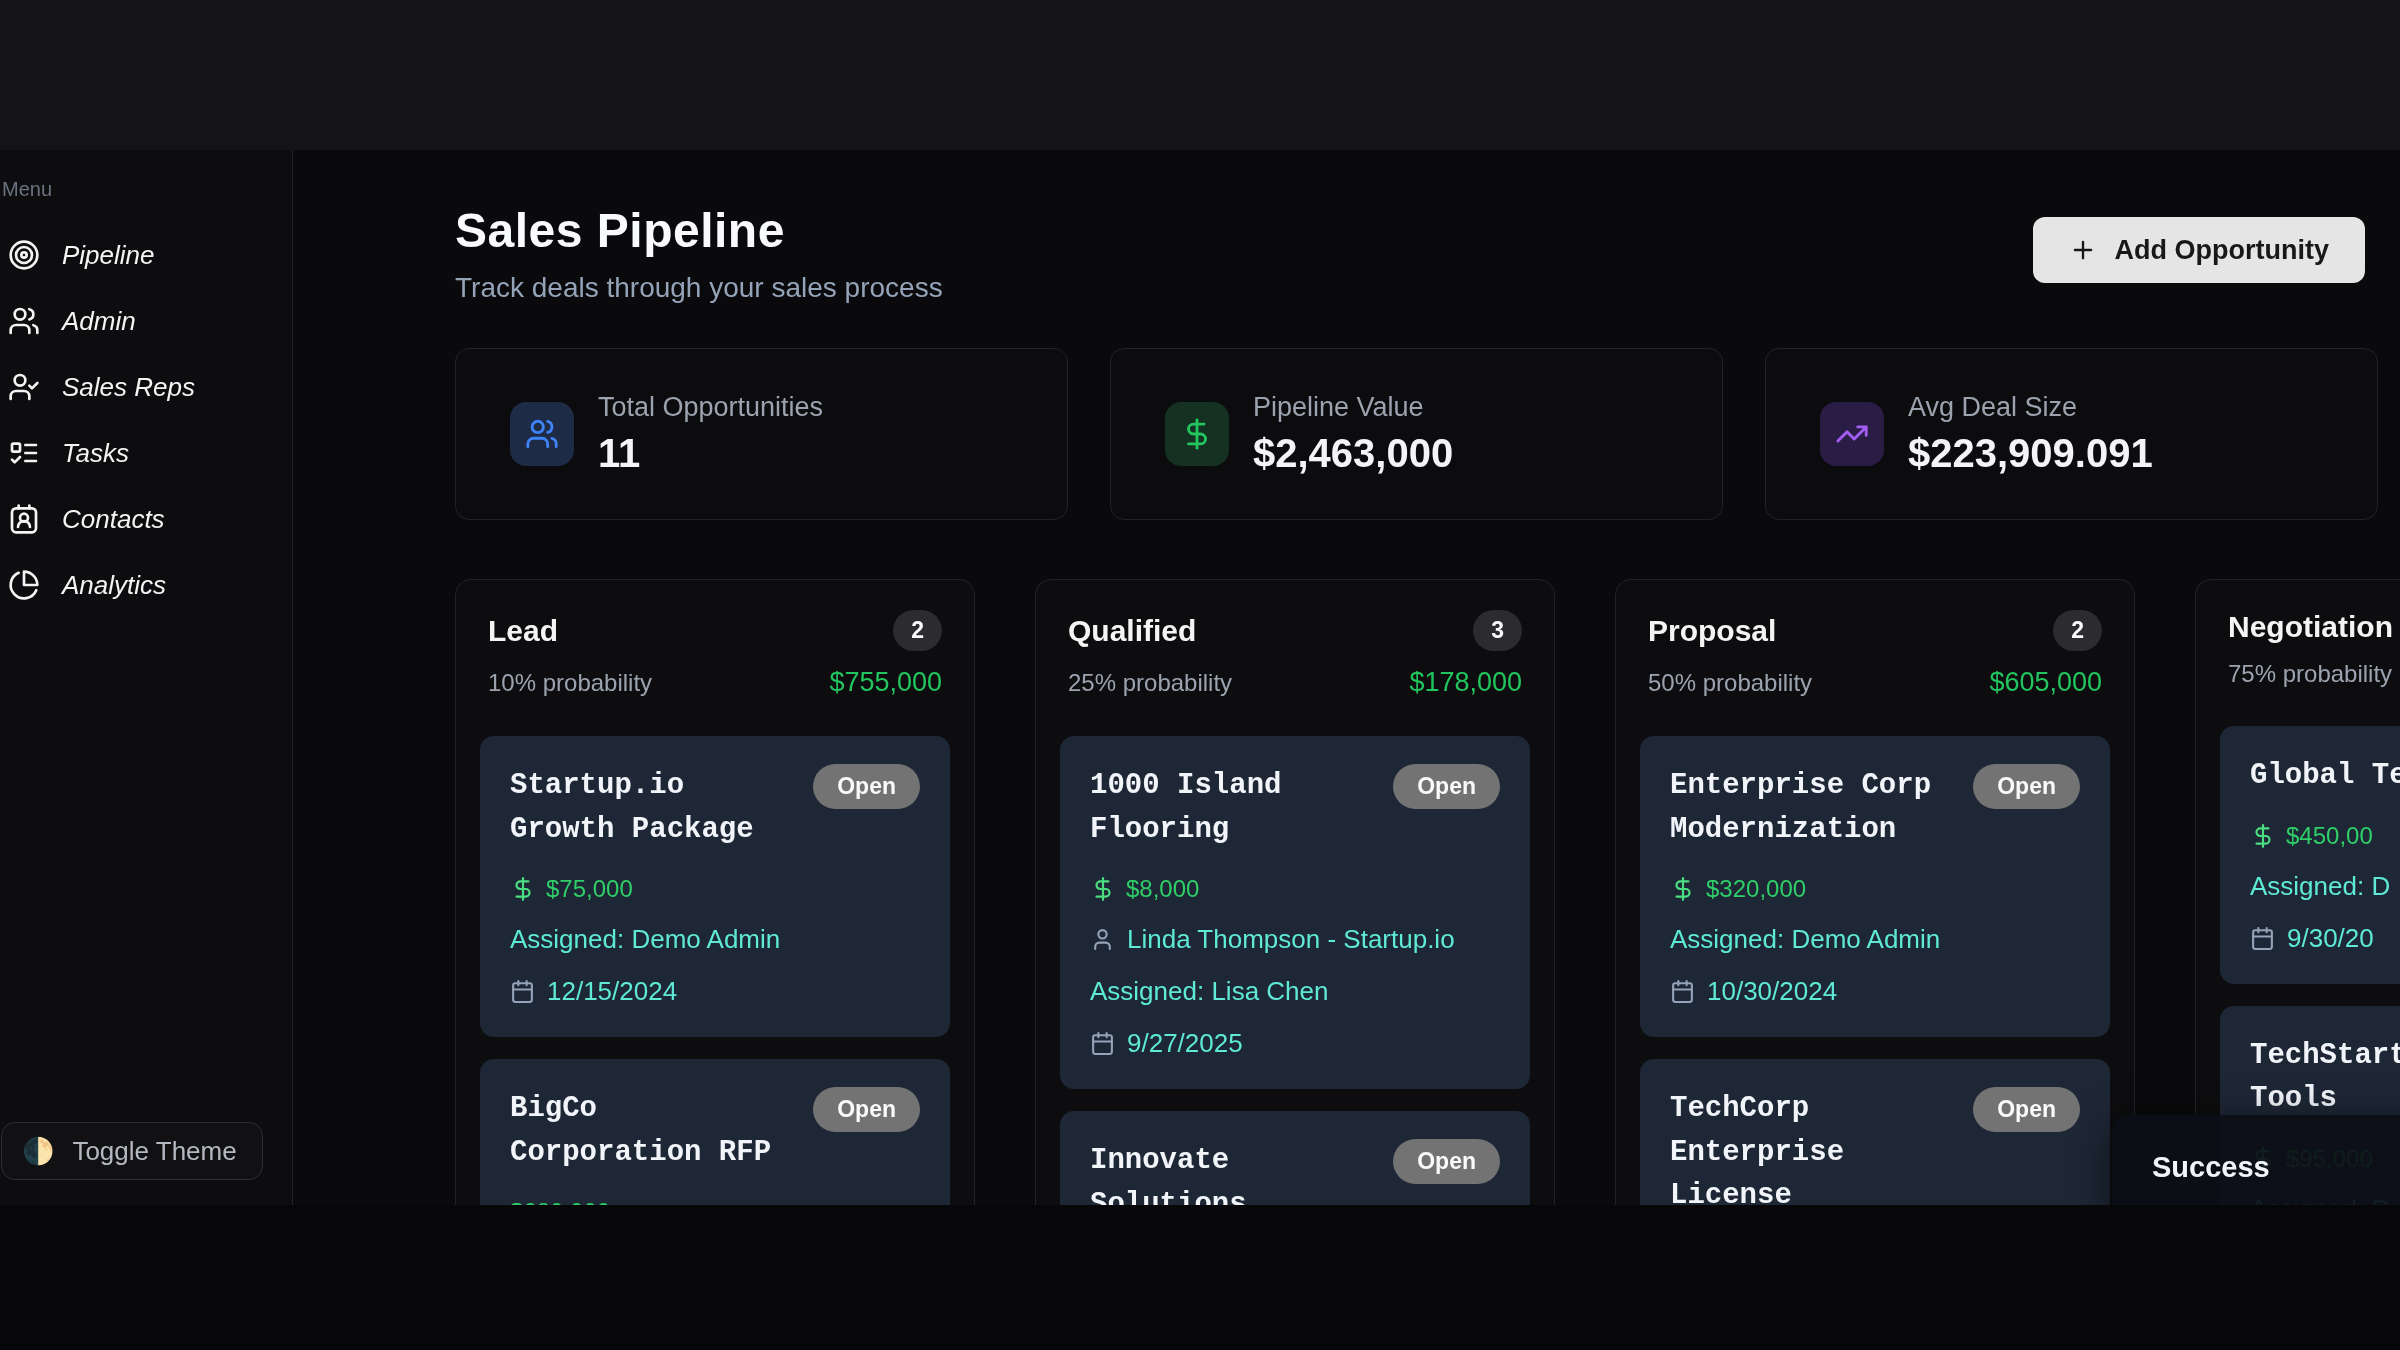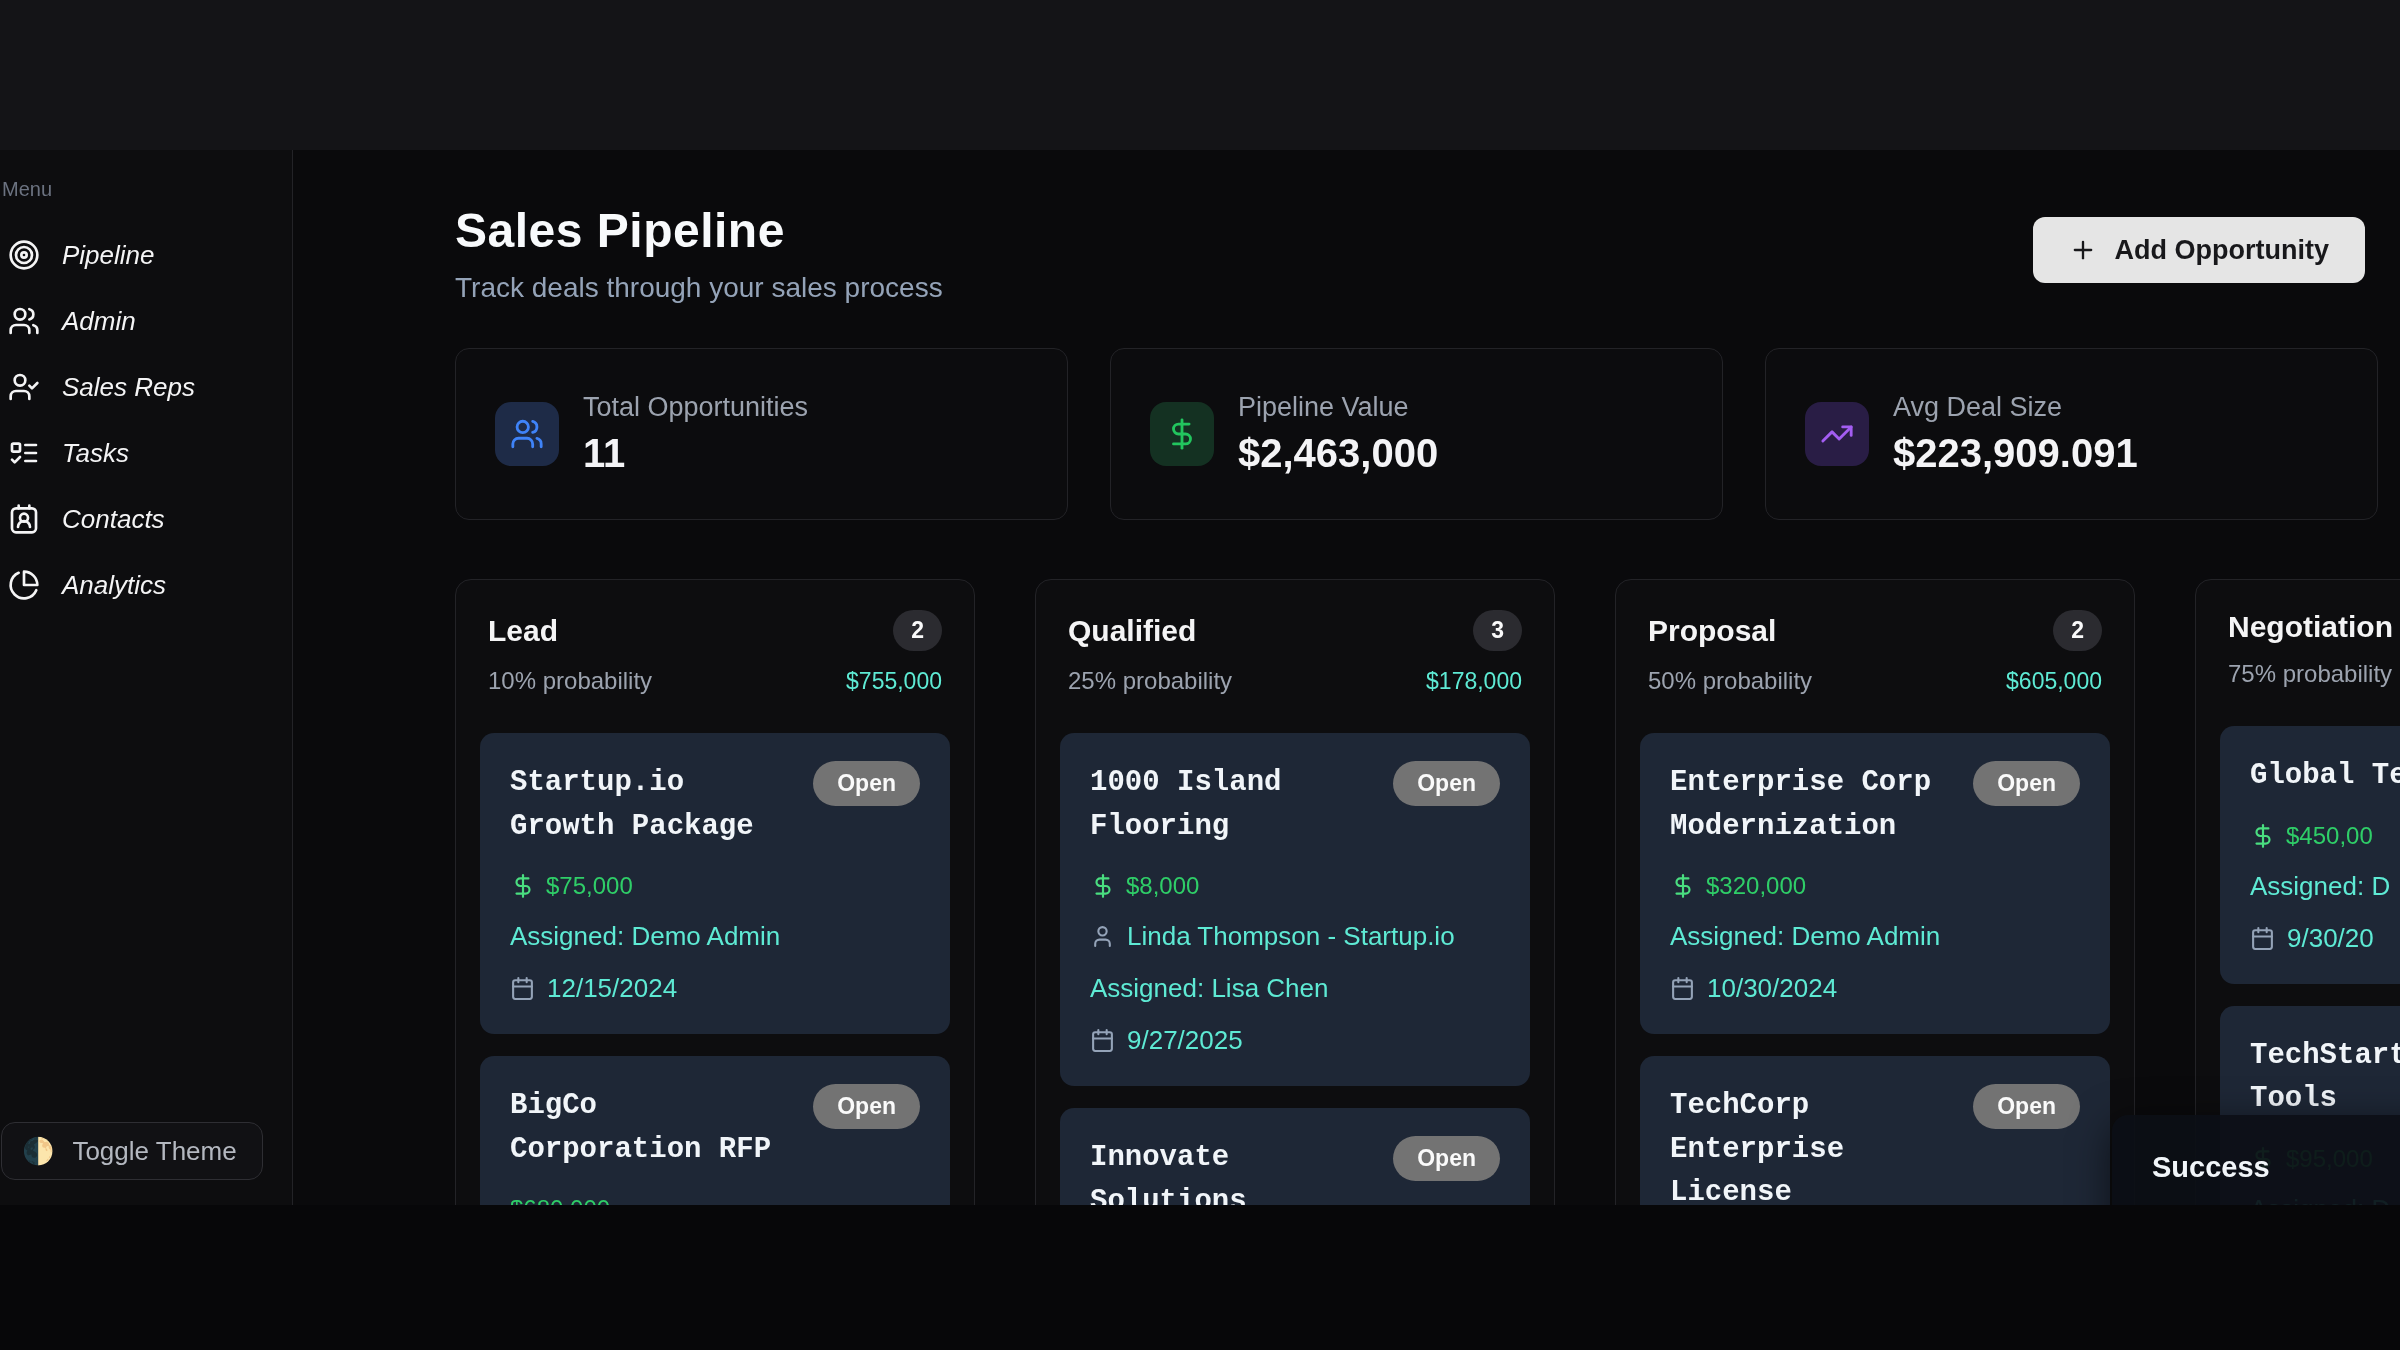--- a/index.html
+++ b/index.html
@@ -31,41 +31,41 @@
   .page-sub { color:#94a3b8; font-size:28px; margin-top:14px; }
   .add-btn { position:absolute; top:67px; right:35px; height:66px; padding:0 36px;
              background:#e5e5e5; color:#18181b; border:none; border-radius:12px;
              display:flex; align-items:center; gap:18px; font-size:27px; font-weight:600;
              font-family:inherit; cursor:pointer; }
   .add-btn .ic { width:28px; height:28px; }
 
   
   .stats { display:grid; grid-template-columns:1fr 1fr 1fr; gap:42px; margin-top:44px; }
   .stat-card { height:172px; border:1px solid #232327; border-radius:14px; background:#0c0c0e;
-               display:flex; align-items:center; padding-left:39px; gap:24px; }
+               display:flex; align-items:center; padding-left:54px; gap:24px; }
   .stat-ic { width:64px; height:64px; border-radius:16px; display:flex; align-items:center; justify-content:center; }
   .stat-ic .ic { width:34px; height:34px; }
   .stat-ic.blue   { background:#1e2b47; color:#3f83f8; }
   .stat-ic.green  { background:#143122; color:#22c55e; }
   .stat-ic.purple { background:#291d45; color:#a35df2; }
   .stat-label { color:#9ca3af; font-size:27px; }
   .stat-value { color:#f4f4f6; font-size:40px; font-weight:700; margin-top:8px; }
 
   
   .board { display:flex; gap:60px; margin-top:59px; align-items:stretch; }
   .col { flex:0 0 520px; width:520px; border:1px solid #232327; border-radius:16px;
          background:rgba(255,255,255,0.015); padding:30px 24px 24px 24px; min-height:660px; }
   .col-head { padding:0 8px 0 8px; }
   .col-title-row { display:flex; align-items:center; justify-content:space-between; }
   .col-name { color:#f4f4f5; font-size:30px; font-weight:700; white-space:nowrap; }
   .col-count { background:#2b2b30; color:#fafafa; font-size:23px; font-weight:700;
                border-radius:999px; padding:7px 18px; }
   .col-sub-row { display:flex; align-items:center; justify-content:space-between; margin-top:16px; }
   .col-prob { color:#9ca3af; font-size:24px; white-space:nowrap; }
-  .col-total { color:#5eead4; font-size:23px; }
+  .col-total { color:#22c55e; font-size:27px; }
   .cards { display:flex; flex-direction:column; gap:22px; margin-top:38px; }
 
   .deal-card { background:#1e2736; border-radius:14px; padding:28px 30px 30px 30px; cursor:pointer; }
   .deal-top { display:flex; justify-content:space-between; align-items:flex-start; gap:16px; }
   .deal-title { color:#f1f5f9; font-size:29px; font-weight:600; line-height:1.5;
                 white-space:pre-line; max-width:330px;font-family:Liberation Mono, monospace; }
   .status-badge { background:#737373; color:#fafafa; font-size:23px; font-weight:700;
                   border-radius:999px; padding:9px 24px; flex:0 0 auto; }
   .deal-amount { display:flex; align-items:center; gap:10px; margin-top:24px; }
   .deal-amount .ic { width:26px; height:26px; color:#4ade80; }

